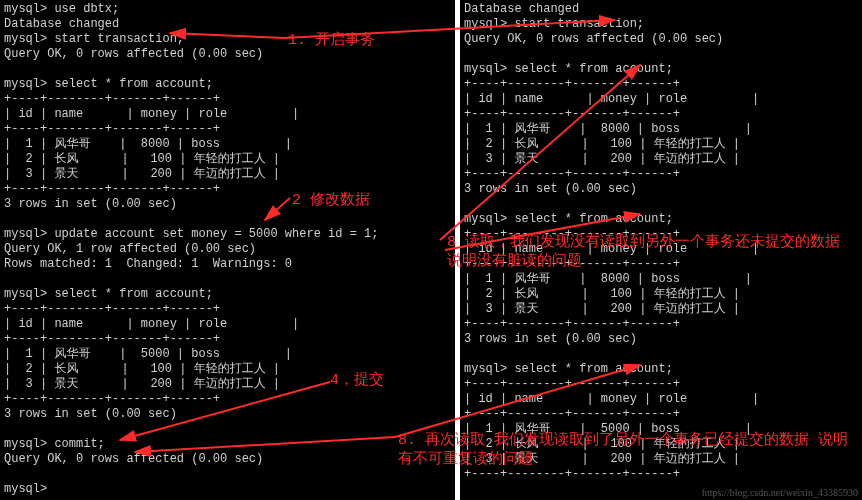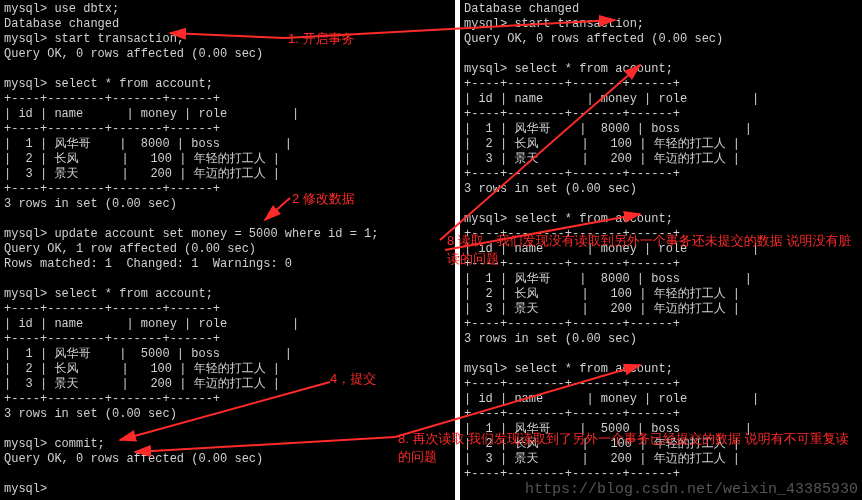--- a/index.html
+++ b/index.html
@@ -27,31 +27,32 @@
     position: absolute;
     left: 455px;
     top: 0;
     width: 5px;
     height: 500px;
     background: #fff;
   }
   .annot {
     position: absolute;
     color: #ff2a2a;
-    font-family: Liberation Sans, sans-serif;
-    font-size: 13px;
+    font-family: Liberation Mono, monospace;
+    font-size: 15px;
     white-space: normal;
     pointer-events: none;
   }
   .watermark {
     position: absolute;
     right: 4px;
     bottom: 2px;
-    font-size: 15px;
+    font-size: 10px;
     color: #555;
+    font-family: Liberation Serif, serif;
   }
   svg.arrows {
     position: absolute;
     left: 0; top: 0;
     width: 862px; height: 500px;
     pointer-events: none;
   }
 </style>
 </head>
 <body>

